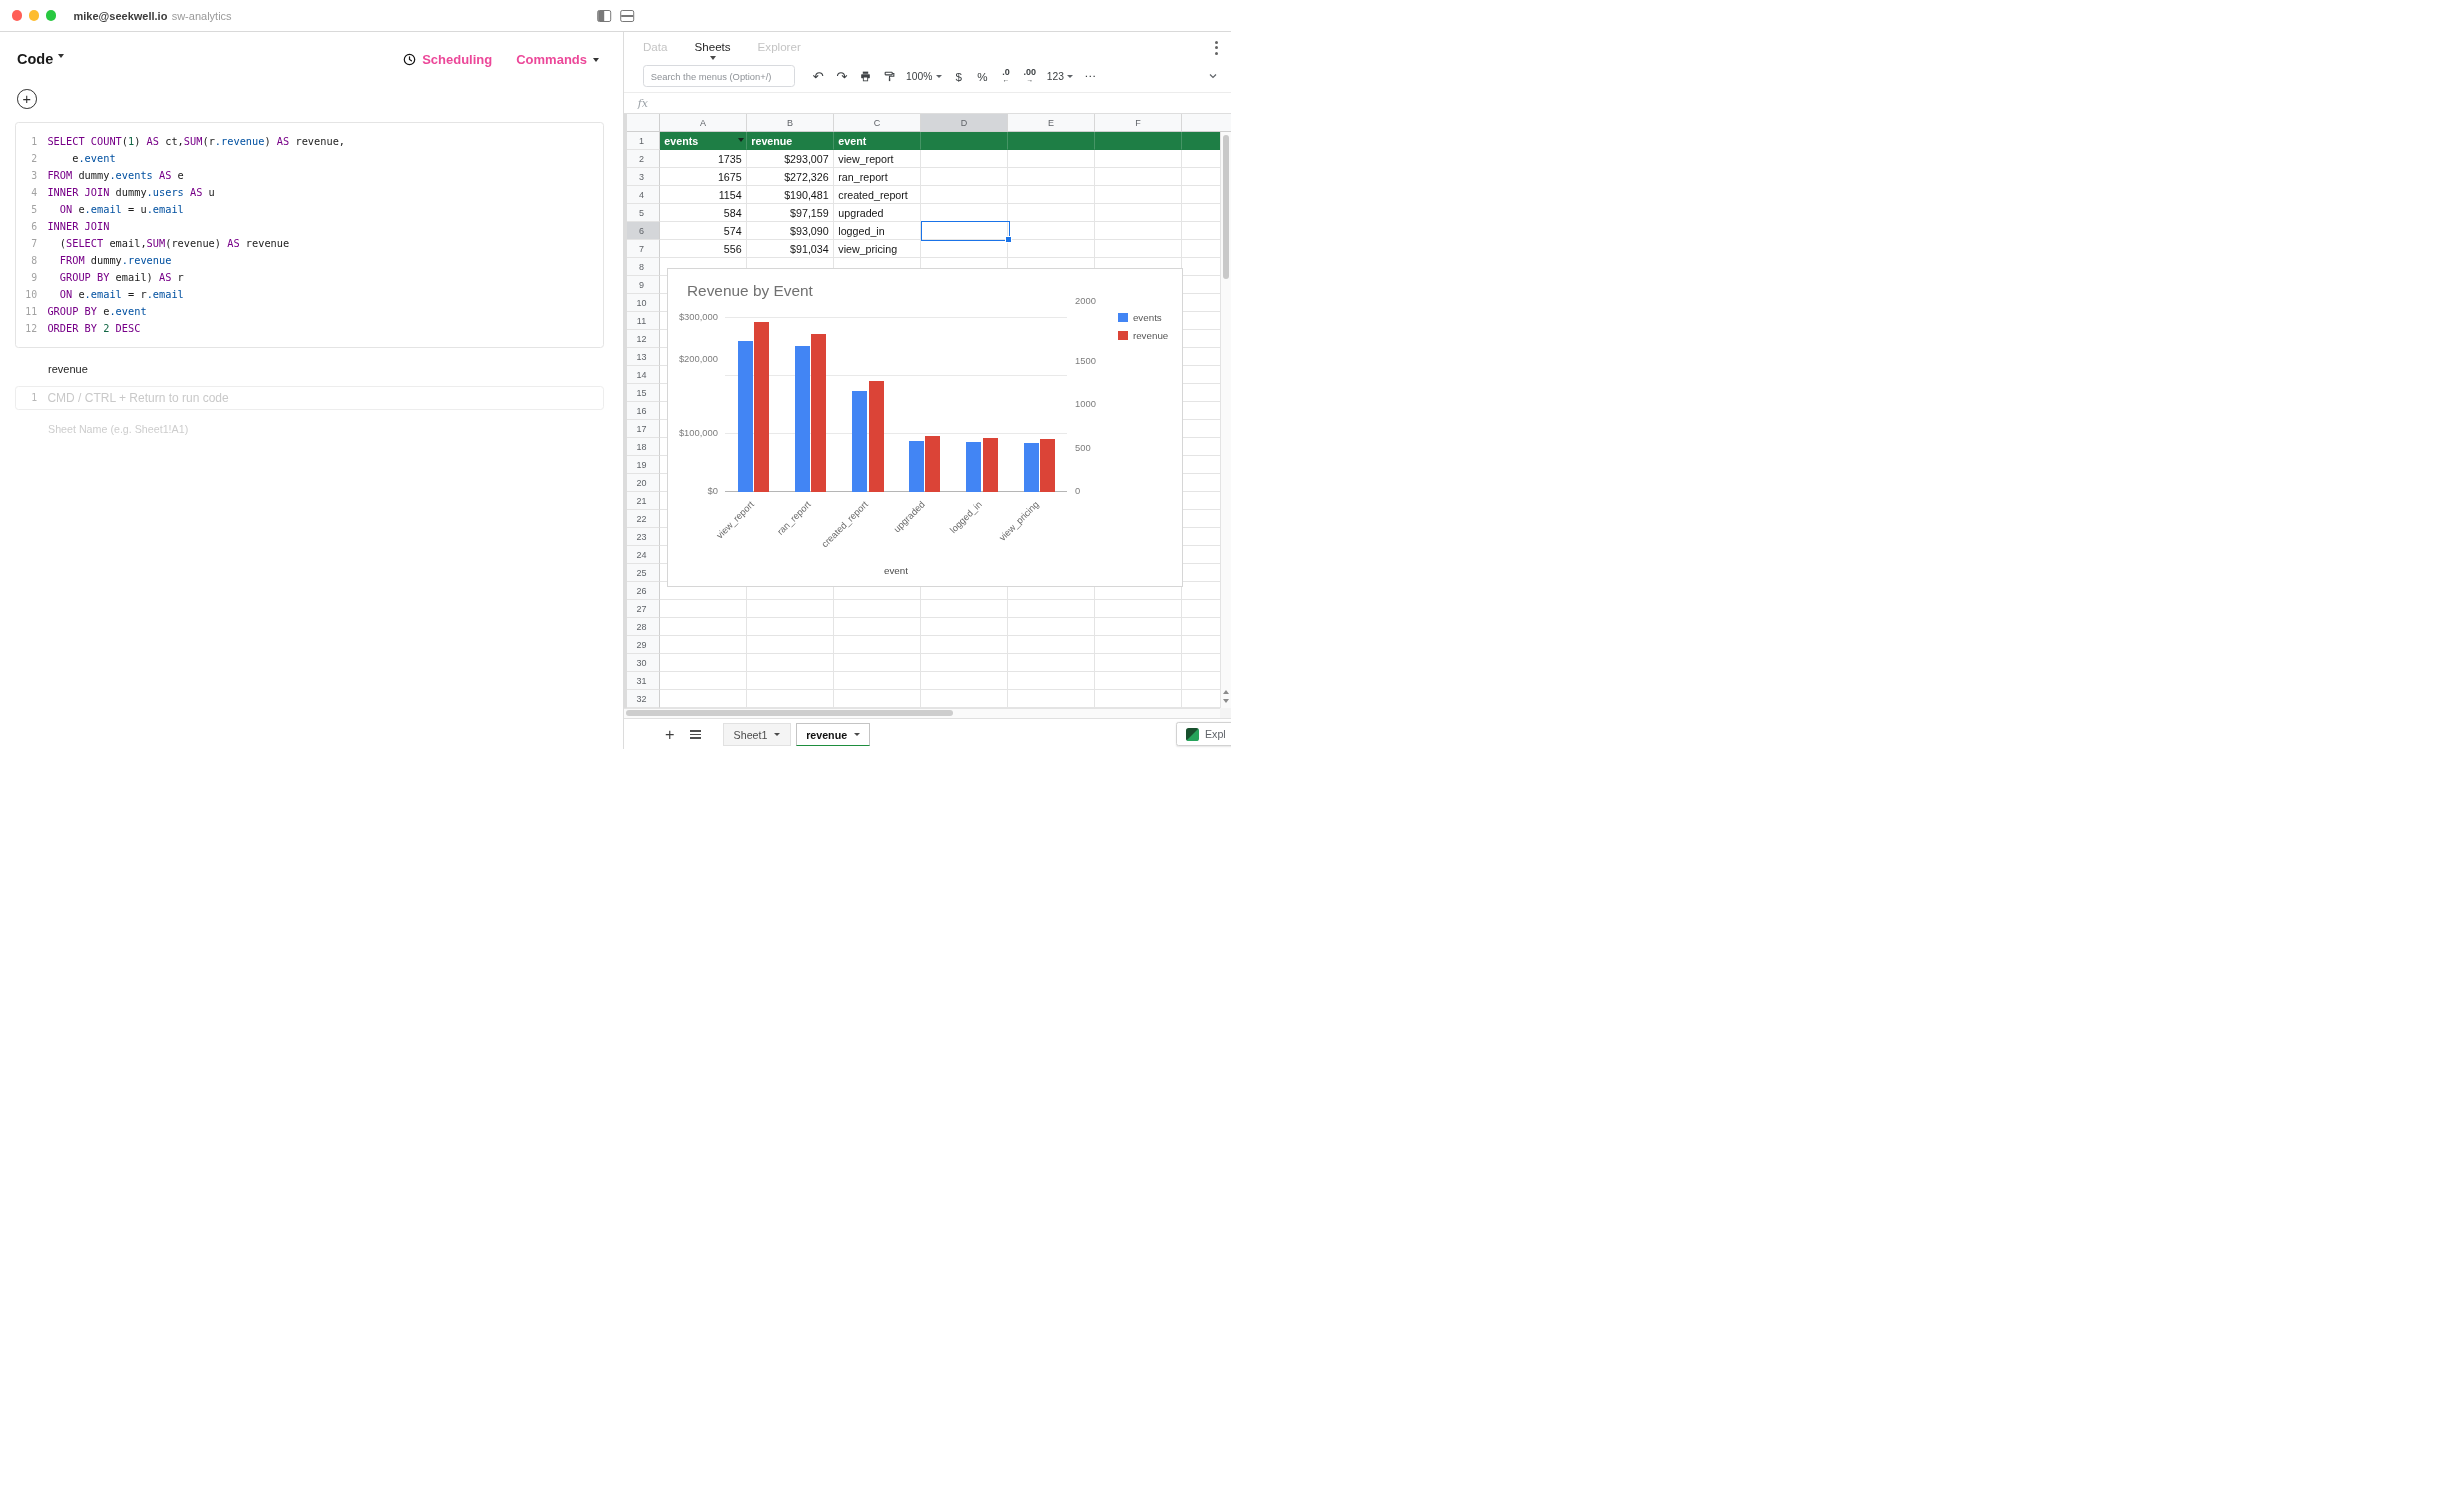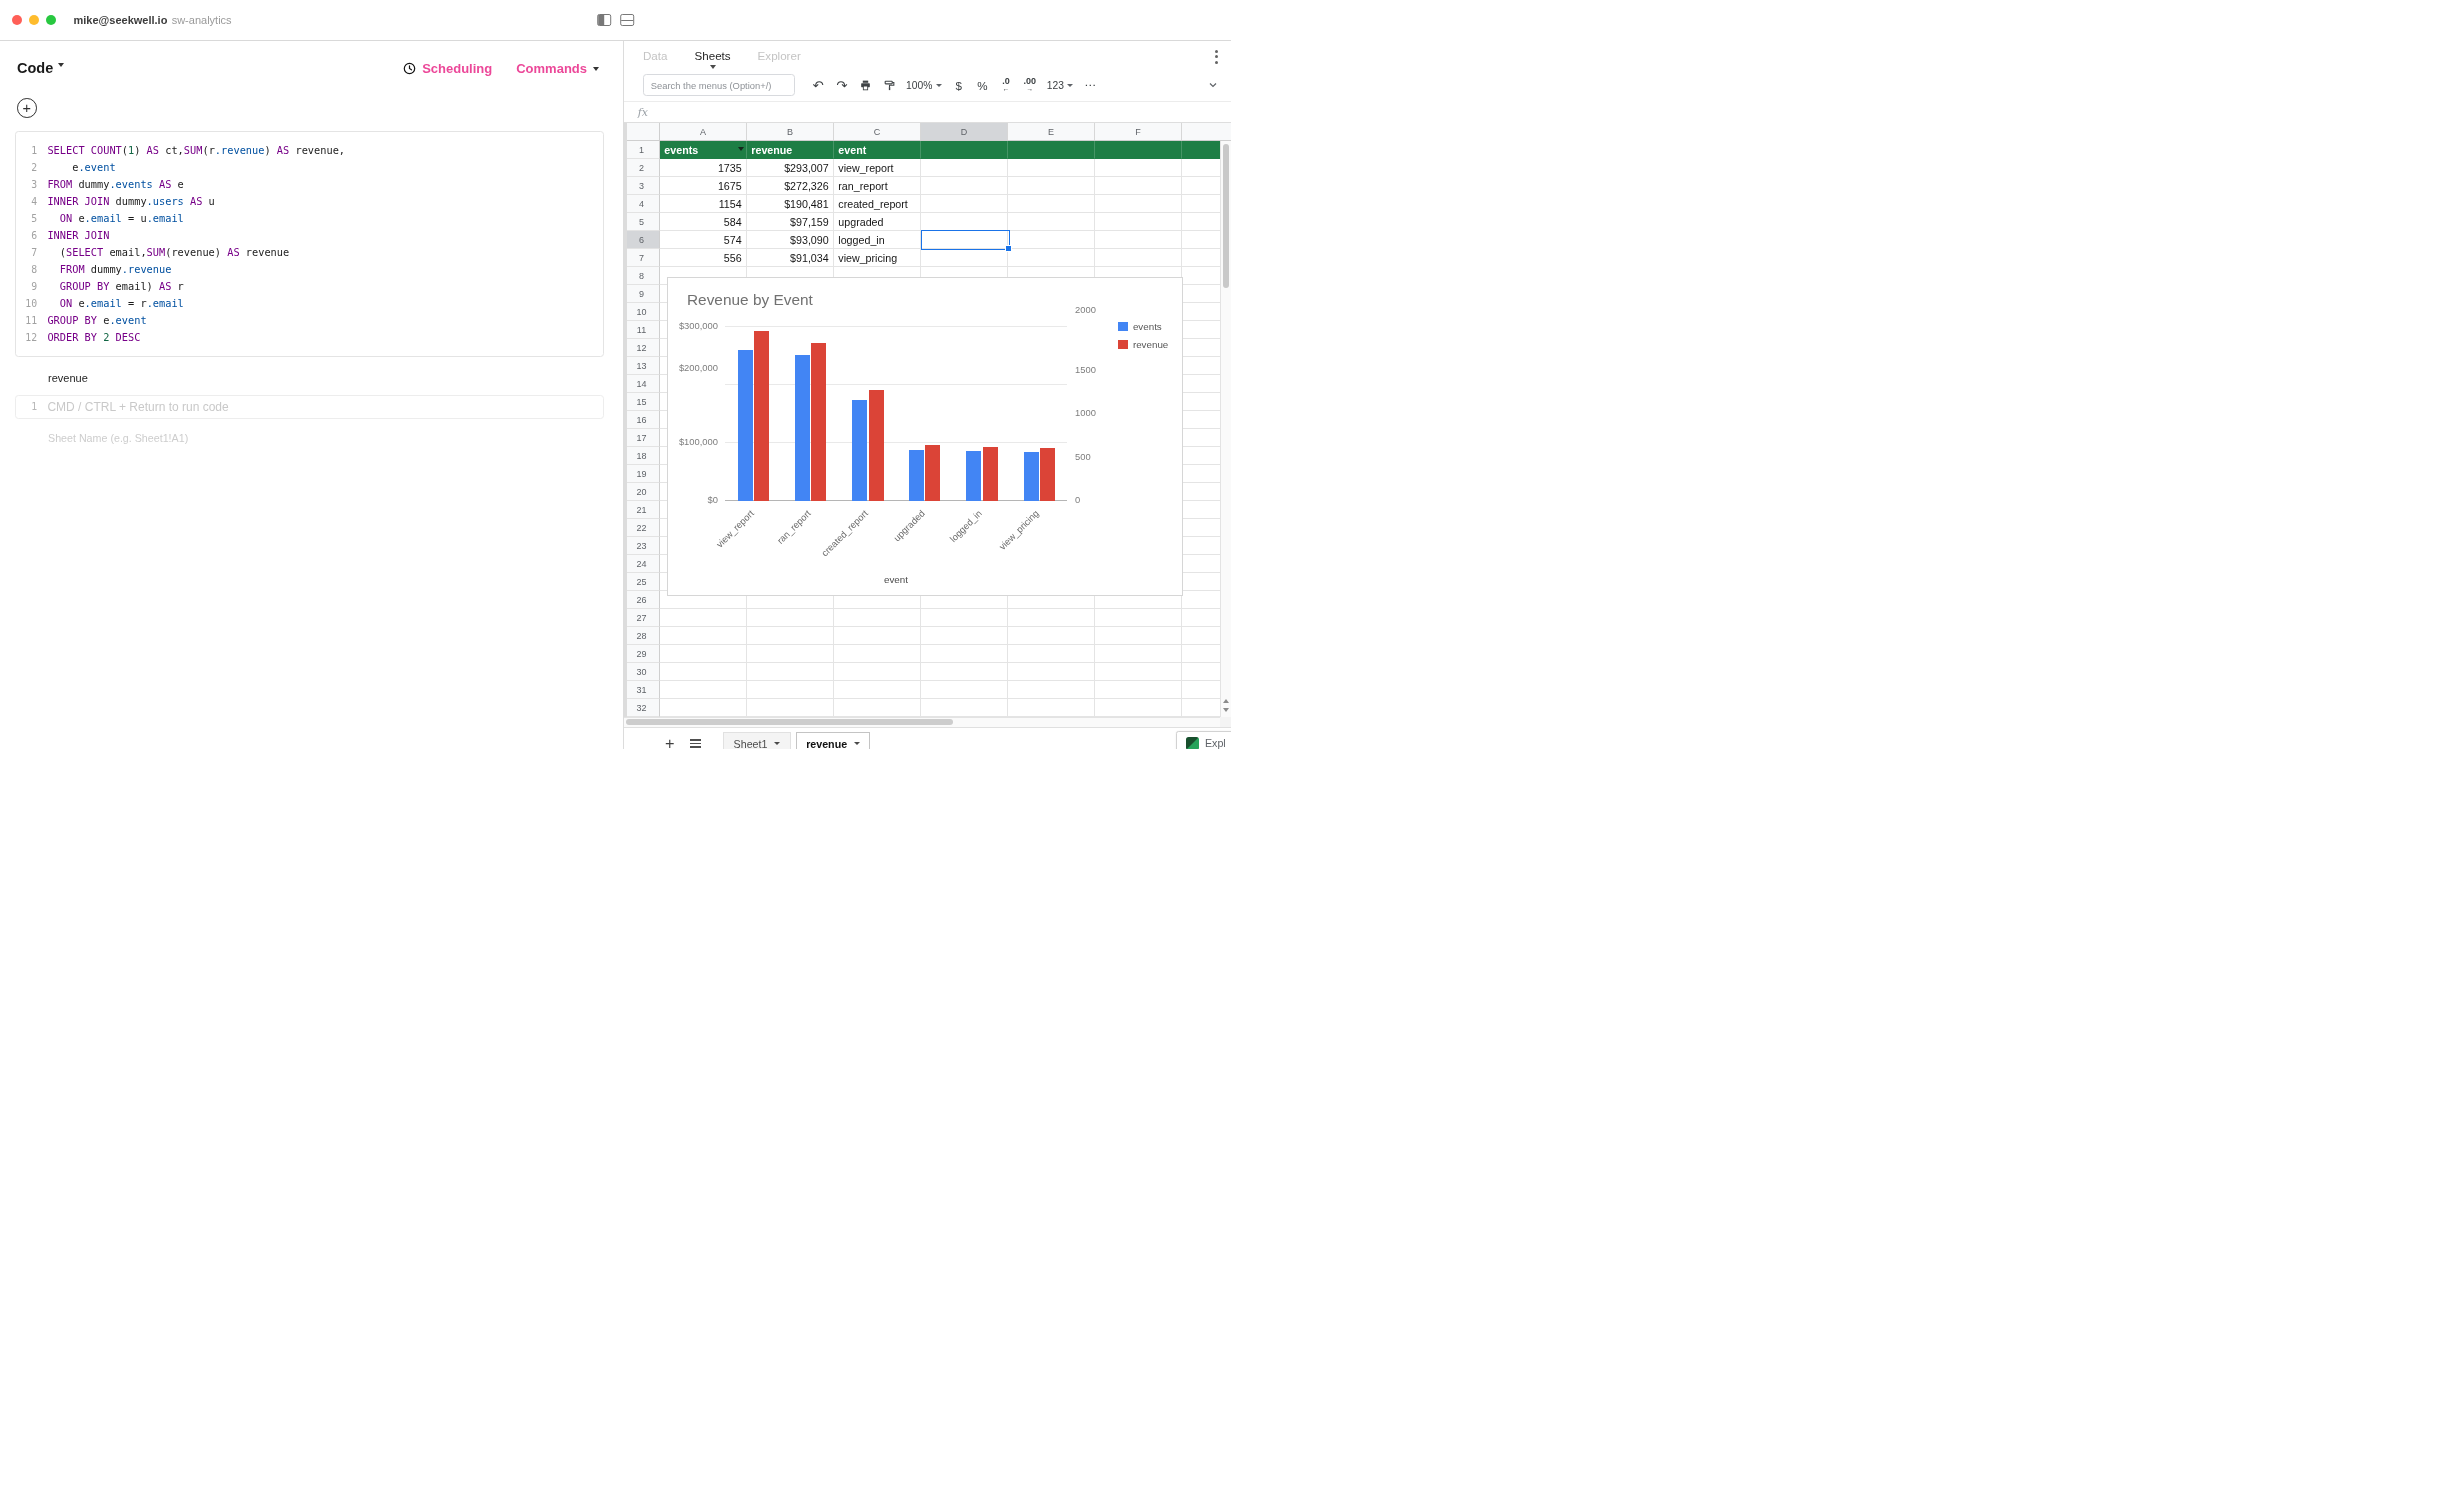--- a/index.html
+++ b/index.html
@@ -1,21 +1,21 @@
 <!DOCTYPE html>
 <html style="--green: #1e7e45; --selblue: #1a73e8;font-size:13.7px"><head>
 <meta charset="utf-8">
 <style>
 *{box-sizing:border-box;margin:0;padding:0}
 html,body{width:1231px;height:749px;overflow:hidden;background:#fff;
   font-family:"Liberation Sans",sans-serif;color:#1a1a1a}
 :root{--green:#1e7e45;--selblue:#1a73e8}
 
 
-.titlebar{height:41px;background:#fff;border-bottom:0.9px solid #d9d9d9;position:relative;display:flex;align-items:center}
+.titlebar{height:32px;background:#fff;border-bottom:0.9px solid #d9d9d9;position:relative;display:flex;align-items:center}
 .lights{display:flex;gap:6.8px;margin-left:12px}
 .light{width:10.3px;height:10.3px;border-radius:50%}
 .light.red{background:#ff5f57}.light.yellow{background:#febc2e}.light.green{background:#28c840}
 .window-title{margin-left:17px;font-size:11px;color:#9a9a9a}
 .window-title b{color:#3c3c3c;font-weight:700;margin-right:4.3px}
 .pane-icons{position:absolute;left:50%;top:50%;transform:translate(-50%,-50%);display:flex;gap:8.6px}
 .pane-icon{width:14.5px;height:12px;border:1.3px solid #787878;border-radius:2.1px;position:relative;display:inline-block}
 .pane-icon.v::after{content:"";position:absolute;left:0;top:0;bottom:0;width:48%;background:#787878}
 .pane-icon.h::after{content:"";position:absolute;left:0;right:0;top:48%;height:1.3px;background:#787878}
 

